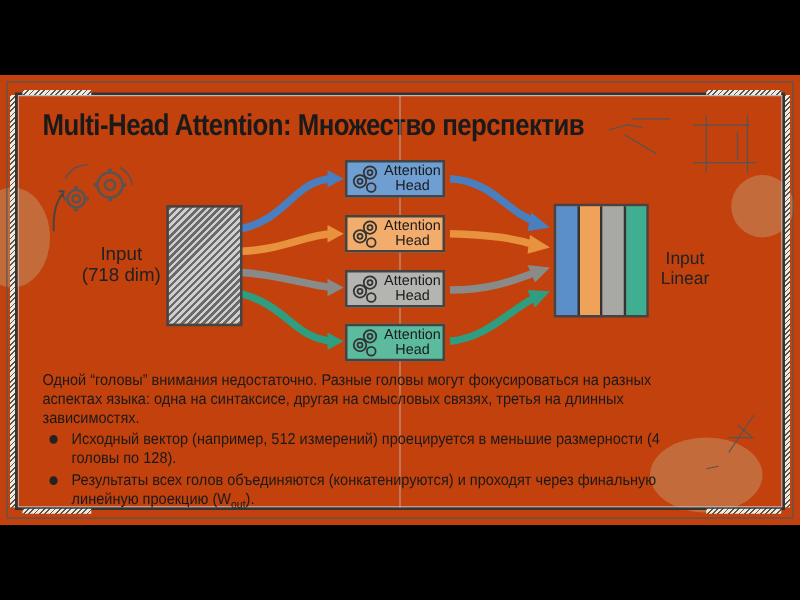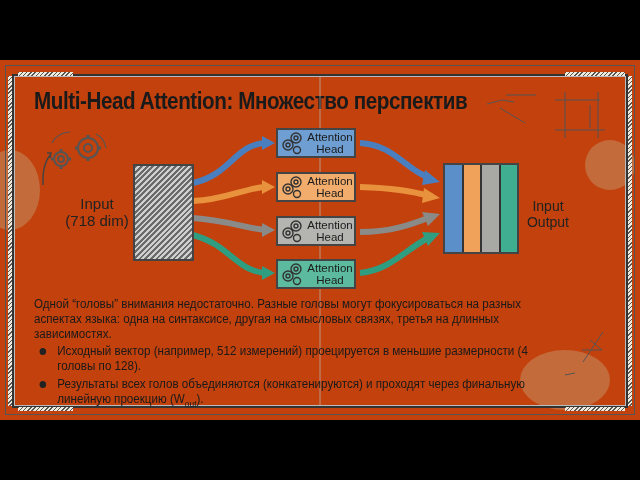--- a/index.html
+++ b/index.html
@@ -191,21 +191,21 @@
   </div>
 
   <div class="output-block">
     <div style="background:#5b8fc9;"></div>
     <div style="background:#f0a25a;"></div>
     <div style="background:#a8a8a5;"></div>
     <div style="background:#3fae91;"></div>
   </div>
   <div class="output-label">
     <div>Input</div>
-    <div>Output</div>
+    <div>Linear</div>
   </div>
 
   <div class="body-text">
     <p>Одной “головы” внимания недостаточно. Разные головы могут фокусироваться на разных аспектах языка: одна на синтаксисе, другая на смысловых связях, третья на длинных зависимостях.</p>
     <ul>
       <li><span class="dot"></span><span>Исходный вектор (например, 512 измерений) проецируется в меньшие размерности (4 головы по 128).</span></li>
       <li><span class="dot"></span><span>Результаты всех голов объединяются (конкатенируются) и проходят через финальную линейную проекцию (W</span><sub>out</sub><span>).</span></li>
     </ul>
   </div>
 </div>

